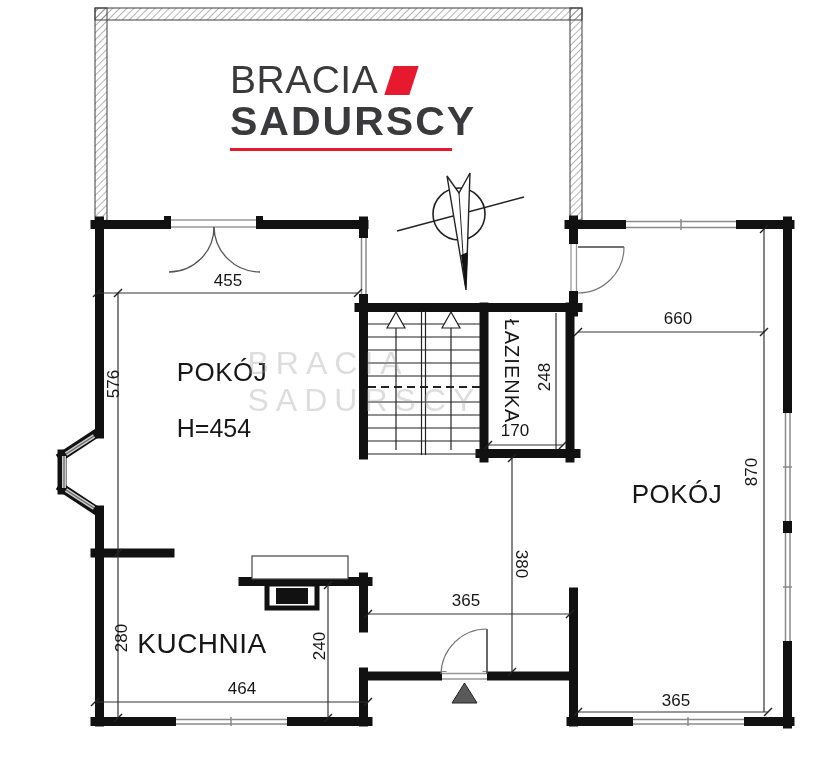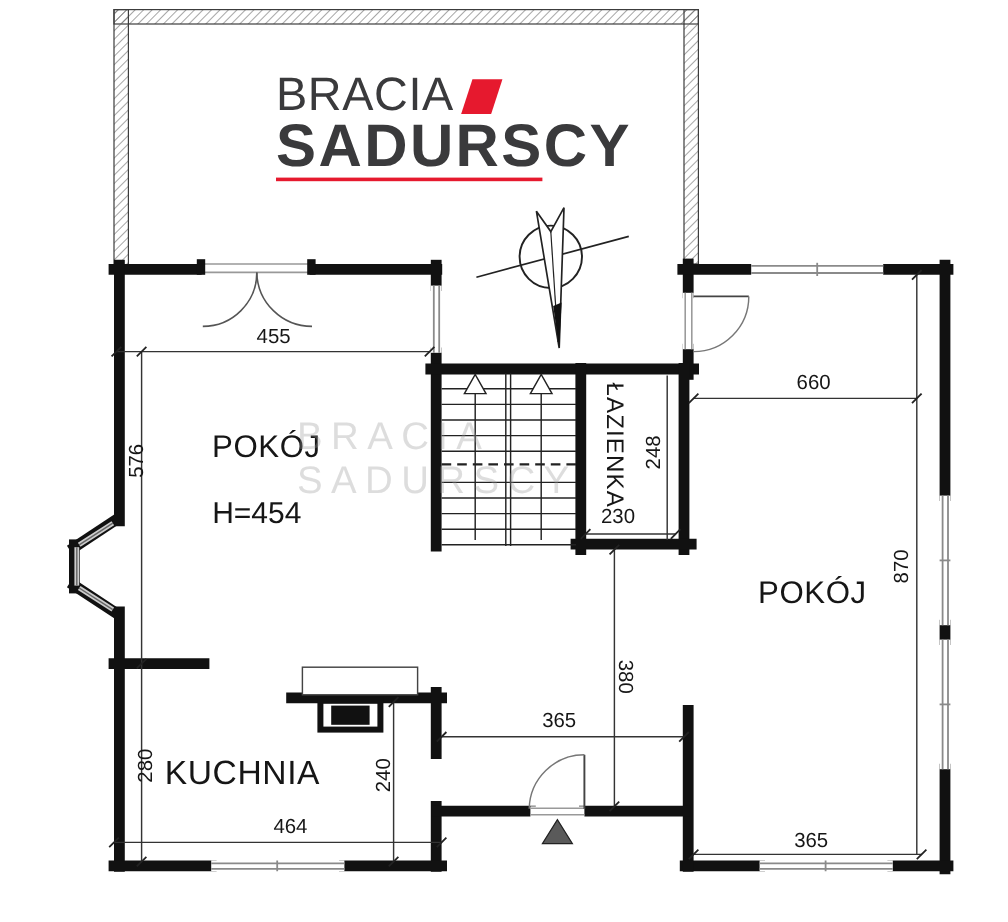--- a/index.html
+++ b/index.html
@@ -5,21 +5,21 @@
   html,body{margin:0;padding:0;background:#fff;}
   .stage{position:relative;width:840px;height:768px;background:#fff;overflow:hidden;
          font-family:"Liberation Sans",sans-serif;}
   .stage svg{position:absolute;left:0;top:0;}
 
   
   .logo{position:absolute;left:230px;top:60px;color:#3a3a3c;}
   .logo-row1{display:flex;align-items:center;gap:9px;font-size:39px;font-weight:normal;
              letter-spacing:0.5px;line-height:40px;}
   .logo-mark{width:25px;height:29px;background:#e6192e;transform:skewX(-18deg);margin-left:2px;}
-  .logo-row2{font-size:50px;font-weight:bold;letter-spacing:2px;line-height:42px;text-align:right;}
+  .logo-row2{font-size:41px;font-weight:bold;letter-spacing:2px;line-height:42px;text-align:right;}
   .logo-underline{width:222px;height:3px;background:#e6192e;margin-top:6px;}
   .logo-row3{font-size:15px;letter-spacing:7.5px;margin-top:6px;white-space:nowrap;}
 
   
   .txt{position:absolute;transform:translate(-50%,-50%);white-space:nowrap;color:#161616;}
   .dim{font-size:17px;}
   .dim.ccw{transform:translate(-50%,-50%) rotate(-90deg);}
   .dim.cw{transform:translate(-50%,-50%) rotate(90deg);}
   .room{font-size:26px;letter-spacing:0.5px;}
   .room.cw{transform:translate(-50%,-50%) rotate(90deg);font-size:20px;letter-spacing:1px;}
@@ -248,21 +248,21 @@
   <div class="txt hnote" style="left:214px;top:428px;">H=454</div>
   <div class="txt room" style="left:677px;top:494px;">POKÓJ</div>
   <div class="txt room kitchen-label" style="left:202px;top:644px;">KUCHNIA</div>
   <div class="txt room cw" style="left:511px;top:371px;">ŁAZIENKA</div>
 
   <div class="txt dim" style="left:228px;top:281px;">455</div>
   <div class="txt dim ccw" style="left:114px;top:384px;">576</div>
   <div class="txt dim" style="left:678px;top:319px;">660</div>
   <div class="txt dim ccw" style="left:752px;top:472px;">870</div>
   <div class="txt dim ccw" style="left:545px;top:377px;">248</div>
-  <div class="txt dim" style="left:515px;top:431px;">230</div>
+  <div class="txt dim" style="left:515px;top:431px;">170</div>
   <div class="txt dim cw" style="left:521px;top:564px;">380</div>
   <div class="txt dim" style="left:466px;top:601px;">365</div>
   <div class="txt dim ccw" style="left:122px;top:638px;">280</div>
   <div class="txt dim ccw" style="left:320px;top:646px;">240</div>
   <div class="txt dim" style="left:227px;top:689px;margin-left:15px;">464</div>
   <div class="txt dim" style="left:676px;top:701px;">365</div>
 
   <div class="watermark" style="left:445px;top:382px;">BRACIA SADURSCY</div>
 </div>
 

